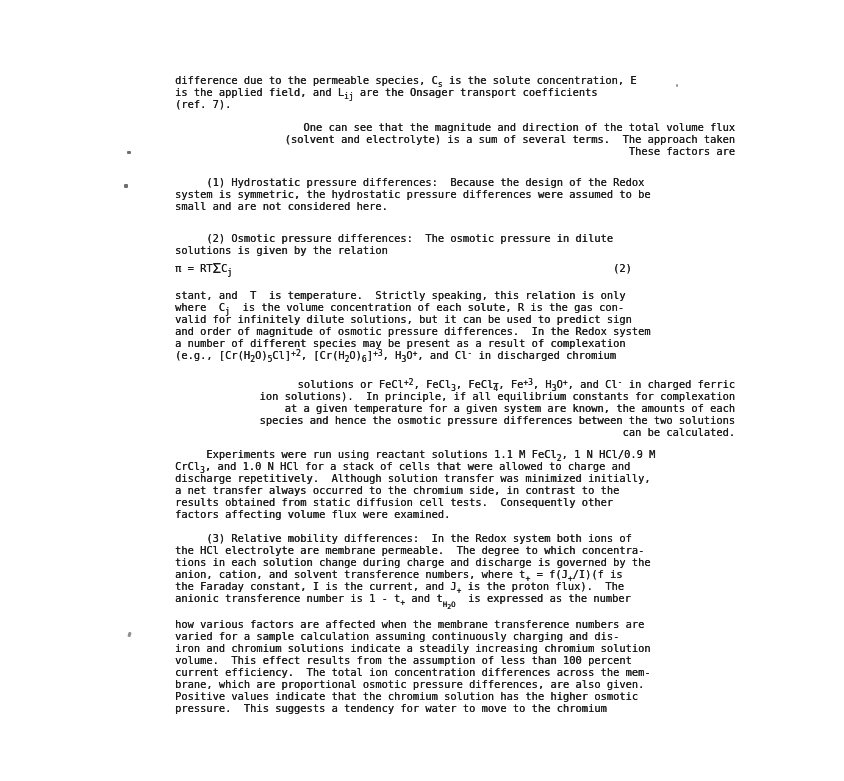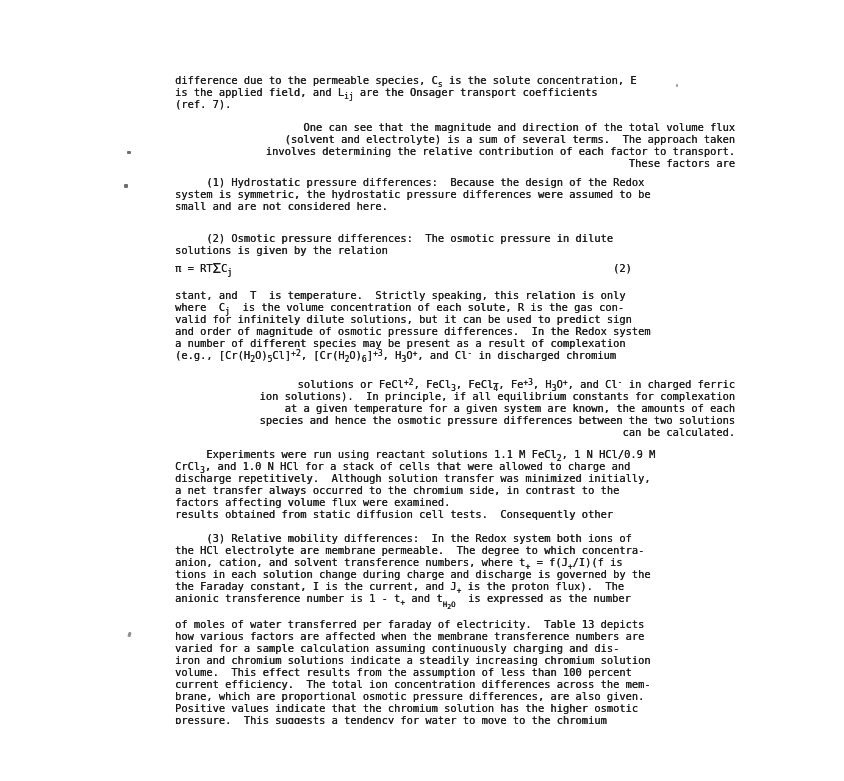--- a/index.html
+++ b/index.html
@@ -60,21 +60,20 @@
 <div class="page">
   <div id="doc">
       <div class="block p1">
         <div class="line"><span>difference due to the permeable species, C</span><span class="sub">s</span><span> is the solute concentration, E</span></div>
         <div class="line"><span>is the applied field, and L</span><span class="sub">ij</span><span> are the Onsager transport coefficients</span></div>
         <div class="line"><span>(ref. 7).</span></div>
       </div>
       <div class="block p2">
         <div class="line"><span>     One can see that the magnitude and direction of the total volume flux</span></div>
         <div class="line"><span>(solvent and electrolyte) is a sum of several terms.  The approach taken</span></div>
-        <div class="line"><span>involves determining the relative contribution of each factor to transport.</span></div>
         <div class="line"><span>These factors are</span></div>
       </div>
       <div class="block p3">
         <div class="line"><span>     (1) Hydrostatic pressure differences:  Because the design of the Redox</span></div>
         <div class="line"><span>system is symmetric, the hydrostatic pressure differences were assumed to be</span></div>
         <div class="line"><span>small and are not considered here.</span></div>
       </div>
       <div class="block p4">
         <div class="line"><span>     (2) Osmotic pressure differences:  The osmotic pressure in dilute</span></div>
         <div class="line"><span>solutions is given by the relation</span></div>
@@ -95,33 +94,32 @@
         <div class="line"><span>ion solutions).  In principle, if all equilibrium constants for complexation</span></div>
         <div class="line"><span>at a given temperature for a given system are known, the amounts of each</span></div>
         <div class="line"><span>species and hence the osmotic pressure differences between the two solutions</span></div>
         <div class="line"><span>can be calculated.</span></div>
       </div>
       <div class="block p7">
         <div class="line"><span>     Experiments were run using reactant solutions 1.1 M FeCl</span><span class="sub">2</span><span>, 1 N HCl/0.9 M</span></div>
         <div class="line"><span>CrCl</span><span class="sub">3</span><span>, and 1.0 N HCl for a stack of cells that were allowed to charge and</span></div>
         <div class="line"><span>discharge repetitively.  Although solution transfer was minimized initially,</span></div>
         <div class="line"><span>a net transfer always occurred to the chromium side, in contrast to the</span></div>
+        <div class="line"><span>results obtained from static diffusion cell tests.  Consequently other</span></div>
         <div class="line"><span>factors affecting volume flux were examined.</span></div>
-        <div class="line"><span>results obtained from static diffusion cell tests.  Consequently other</span></div>
       </div>
       <div class="block p8">
         <div class="line"><span>     (3) Relative mobility differences:  In the Redox system both ions of</span></div>
         <div class="line"><span>the HCl electrolyte are membrane permeable.  The degree to which concentra-</span></div>
+        <div class="line"><span>tions in each solution change during charge and discharge is governed by the</span></div>
         <div class="line"><span>anion, cation, and solvent transference numbers, where t</span><span class="sub">+</span><span> = f(J</span><span class="sub">+</span><span>/I)(f is</span></div>
-        <div class="line"><span>tions in each solution change during charge and discharge is governed by the</span></div>
         <div class="line"><span>the Faraday constant, I is the current, and J</span><span class="sub">+</span><span> is the proton flux).  The</span></div>
         <div class="line"><span>anionic transference number is 1 - t</span><span class="sub">+</span><span> and t</span><span class="subcap">H</span><span class="subsub">2</span><span class="subcap">O</span><span>  is expressed as the number</span></div>
       </div>
       <div class="block p9">
-        <div class="line"><span>of moles of water transferred per faraday of electricity.  Table 13 depicts</span></div>
         <div class="line"><span>how various factors are affected when the membrane transference numbers are</span></div>
         <div class="line"><span>varied for a sample calculation assuming continuously charging and dis-</span></div>
         <div class="line"><span>iron and chromium solutions indicate a steadily increasing chromium solution</span></div>
         <div class="line"><span>volume.  This effect results from the assumption of less than 100 percent</span></div>
         <div class="line"><span>current efficiency.  The total ion concentration differences across the mem-</span></div>
         <div class="line"><span>brane, which are proportional osmotic pressure differences, are also given.</span></div>
         <div class="line"><span>Positive values indicate that the chromium solution has the higher osmotic</span></div>
         <div class="line"><span>pressure.  This suggests a tendency for water to move to the chromium</span></div>
       </div>
     </div>

